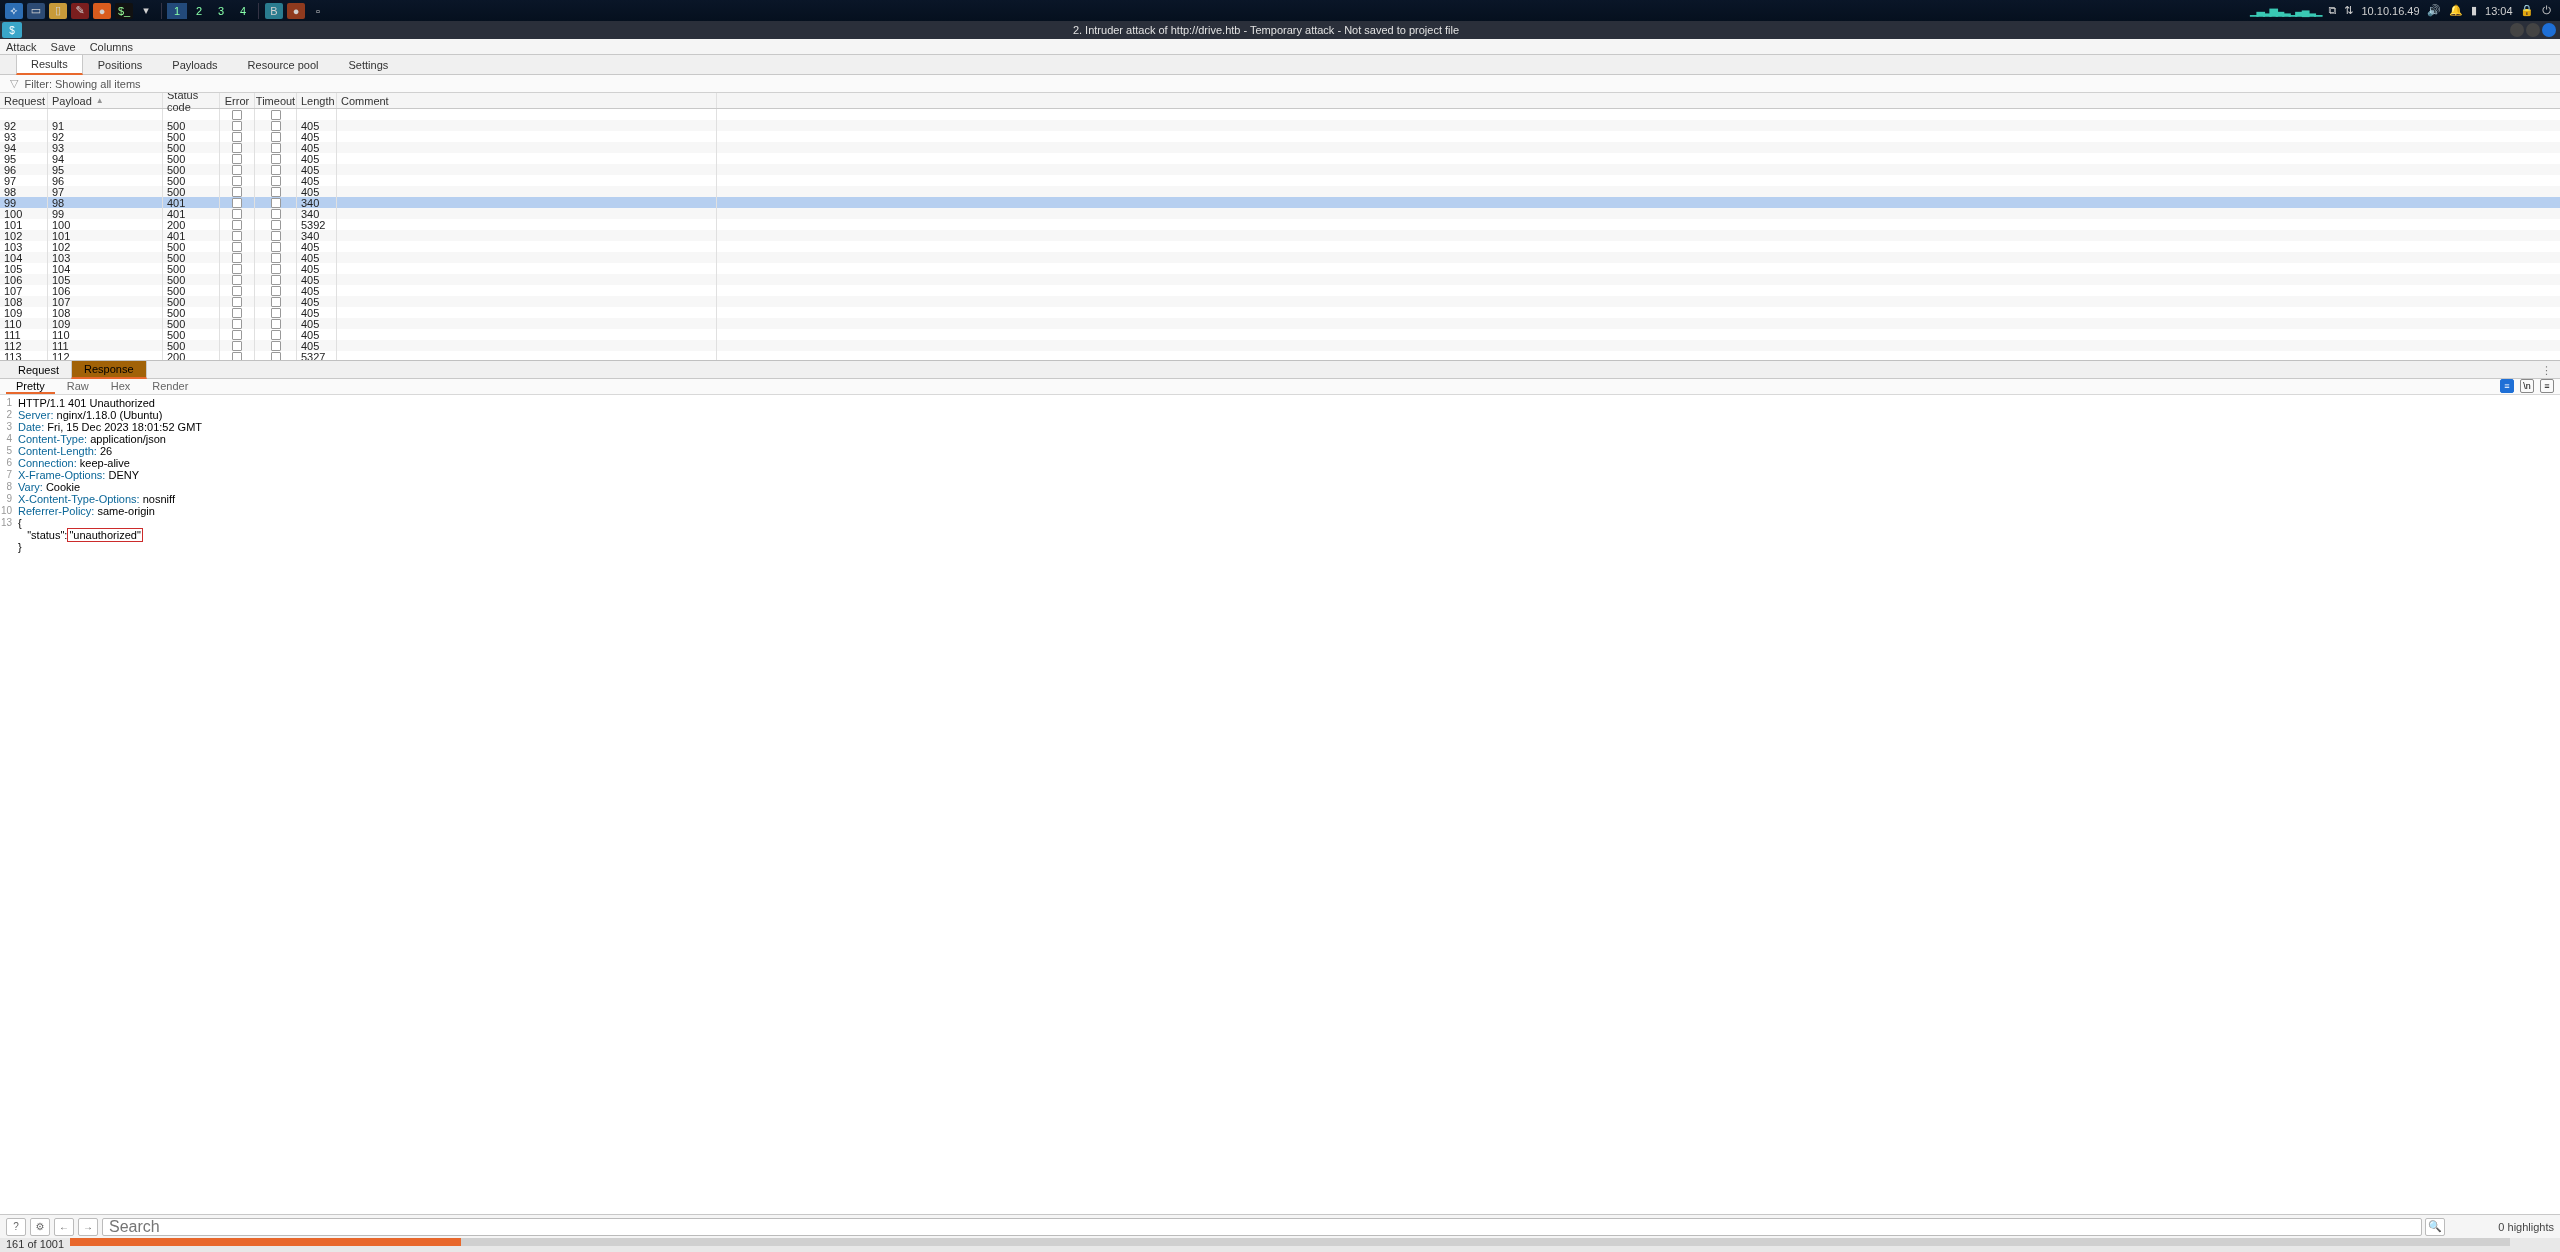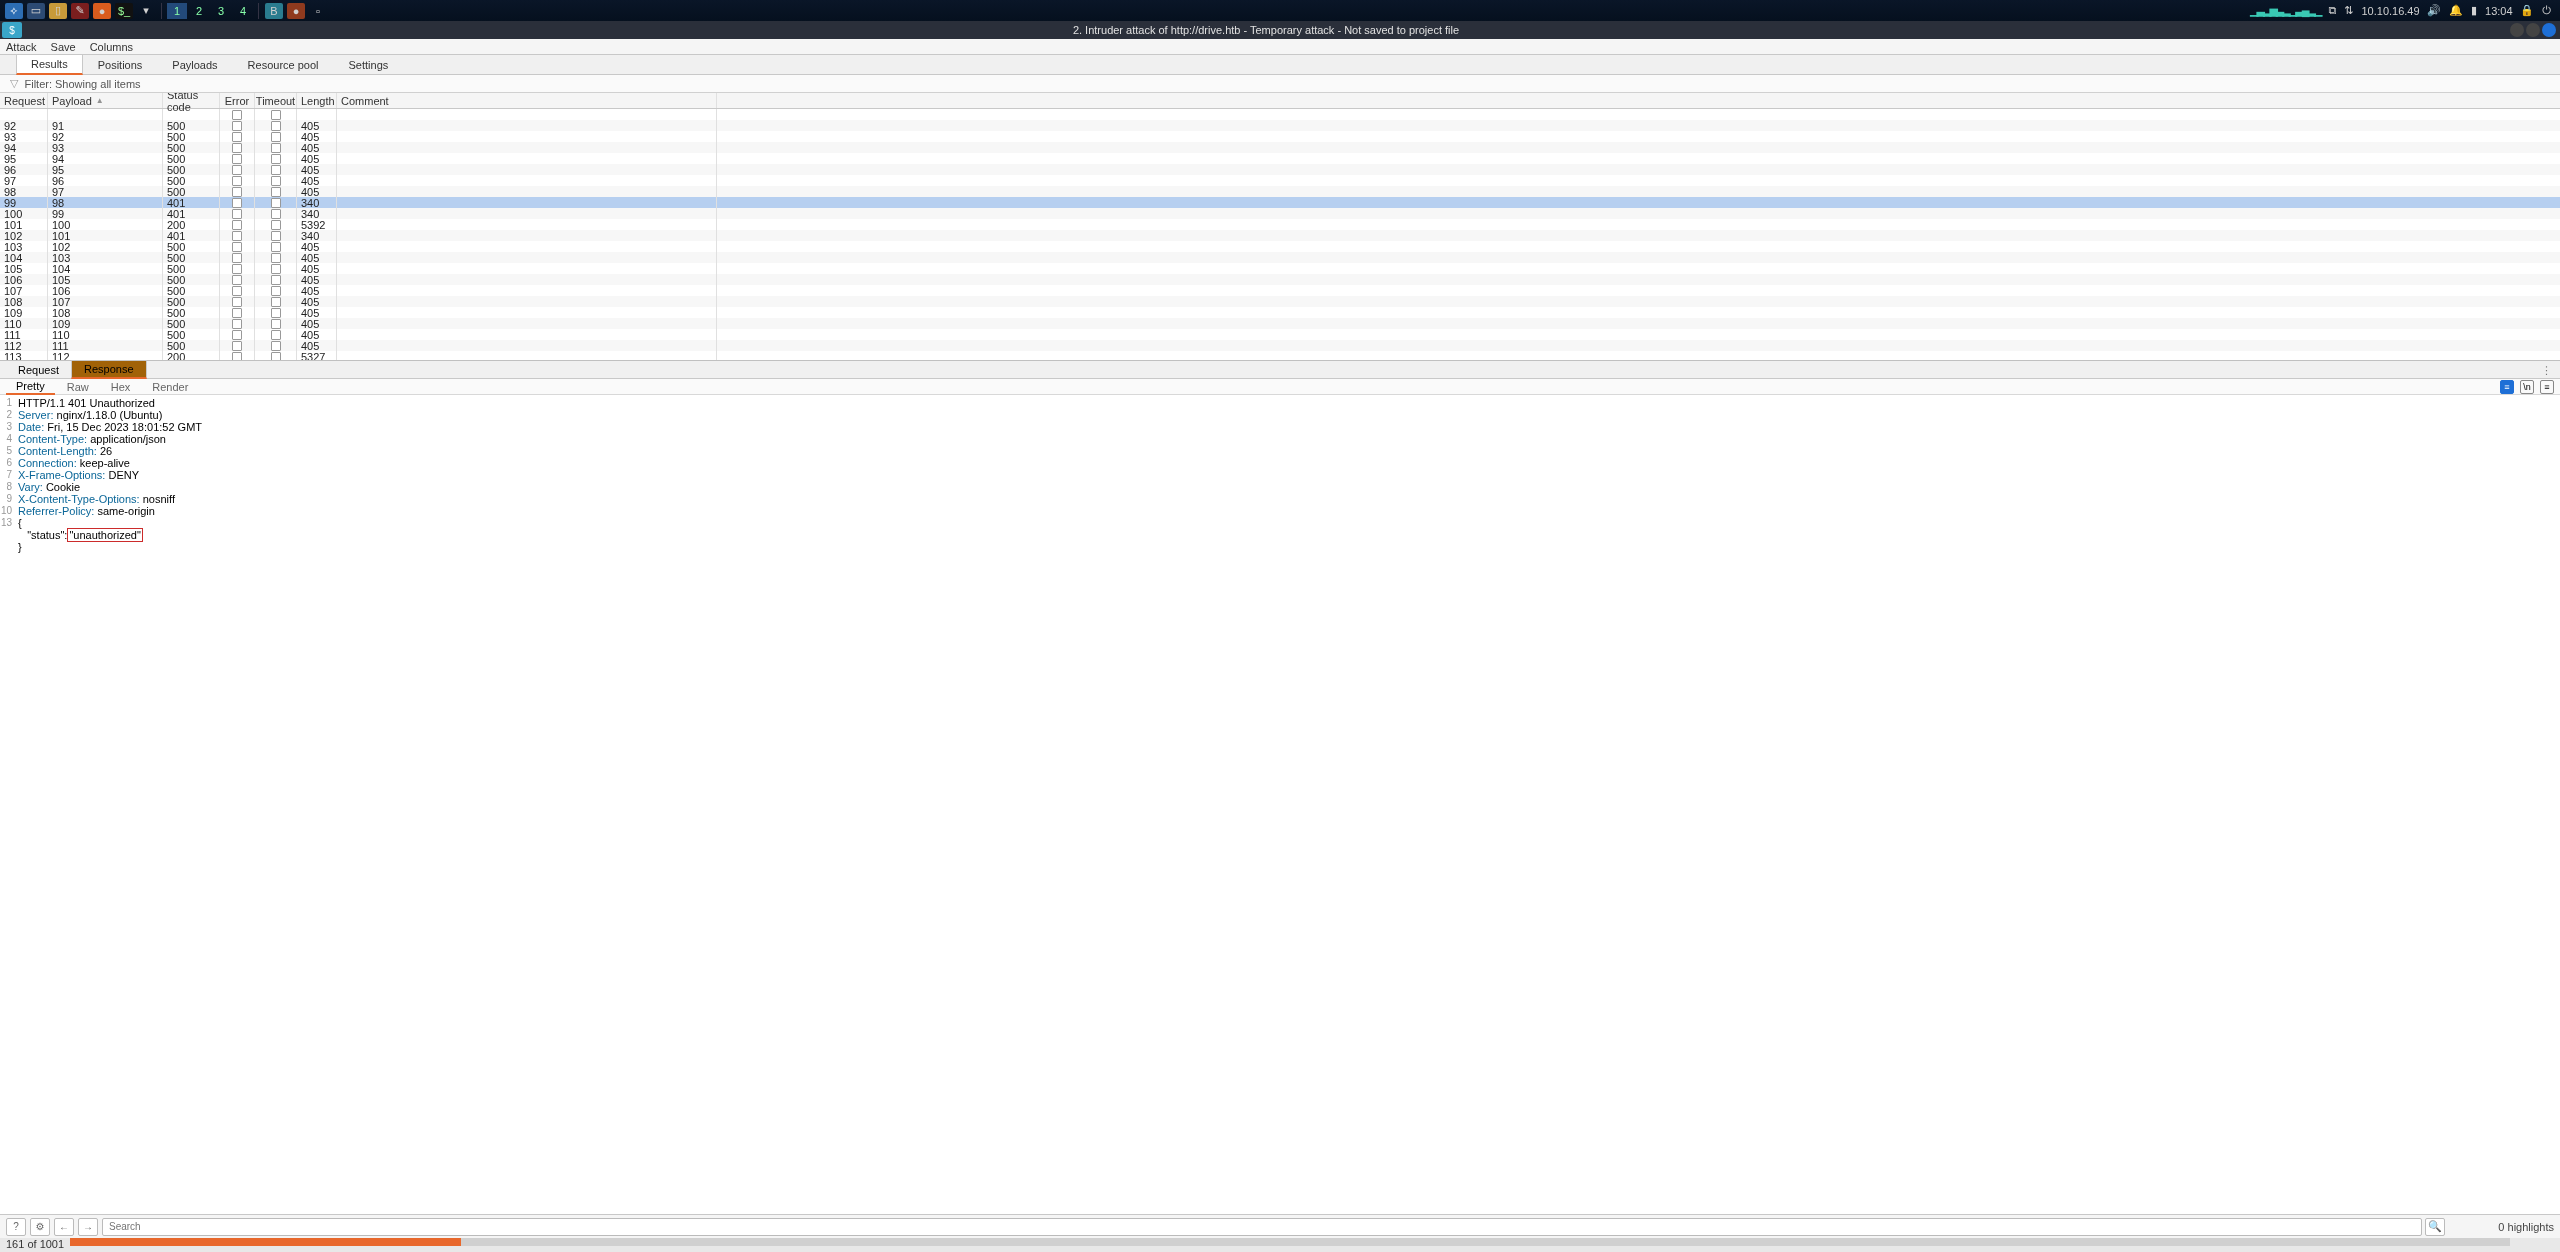--- a/index.html
+++ b/index.html
@@ -43,36 +43,36 @@
 .trow:nth-child(even){background:#f7f7f7}
 .trow.sel{background:#b6cff0}
 .cb{width:10px;height:10px;border:1px solid #999;background:#fff;border-radius:1px}
 .sortico{margin-left:4px;font-size:8px;opacity:.5}
 
 .rrtabs{height:18px;background:#f0f0f0;border-bottom:1px solid #c8c8c8;display:flex;align-items:end;padding-left:6px;position:relative}
 .rrtabs .tab{padding:2px 12px;font-size:11px}
 .rrtabs .tab.sel{background:#a16207;border:1px solid #c8c8c8;border-bottom:2px solid #e8682c;position:relative;top:1px}
 .rrtabs .menuico{position:absolute;right:8px;top:3px;opacity:.5}
 
-.vtabs{height:16px;background:#fafafa;border-bottom:1px solid #d8d8d8;display:flex;align-items:center;padding-left:6px;gap:2px;position:relative}
+.vtabs{height:16px;background:#fafafa;border-bottom:1px solid #d8d8d8;display:flex;padding-left:6px;gap:2px;position:relative}
 .vtabs span{padding:1px 10px;font-size:11px;color:#666}
 .vtabs span.sel{color:#000;border-bottom:2px solid #e8682c}
 .vtabs .ricons{position:absolute;right:6px;display:flex;gap:6px}
 .vtabs .ricons div{width:14px;height:14px;border:1px solid #888;border-radius:2px;display:flex;align-items:center;justify-content:center;font-size:9px}
 
 .respbody{height:780px;background:#fff;font-family:"Courier New",monospace;font-size:11px;padding:2px 0;overflow:hidden}
 .rline{display:flex}
 .rline .ln{width:18px;text-align:right;color:#999;padding-right:6px;user-select:none;font-size:10px}
 .rline .lc{white-space:pre}
 .hk{color:#0a6698}
 .hl{border:1px solid #cc2b2b;background:#fff;padding:0 1px}
 
 .searchbar{height:24px;background:#f5f5f5;border-top:1px solid #c8c8c8;display:flex;align-items:center;padding:0 6px;gap:4px;position:absolute;bottom:14px;left:0;right:0}
 .searchbar .sbtn{width:20px;height:18px;border:1px solid #bbb;border-radius:2px;background:#fff;display:flex;align-items:center;justify-content:center;font-size:10px;color:#666}
-.searchbar input{flex:1;height:18px;border:1px solid #bbb;border-radius:2px;padding:0 6px;font-size:10px;max-width:2320px}
+.searchbar input{flex:1;height:18px;border:1px solid #bbb;border-radius:2px;padding:0 6px;font-size:16px;max-width:2320px}
 .searchbar .sicon{width:20px;height:18px;border:1px solid #bbb;border-radius:2px;background:#fff;margin-left:-1px;display:flex;align-items:center;justify-content:center}
 .searchbar .hlcount{margin-left:auto;color:#444}
 
 .progbar{position:absolute;bottom:0;left:0;right:0;height:14px;background:#e8e8e8;display:flex;font-size:10px;color:#333}
 .progbar .ptxt{padding:0 6px}
 .progbar .ptrack{flex:1;height:8px;background:#d0d0d0;margin-right:6px;position:relative;max-width:2440px}
 .progbar .pfill{position:absolute;left:0;top:0;bottom:0;background:#e8682c}
 </style>
 </head>
 <body>

